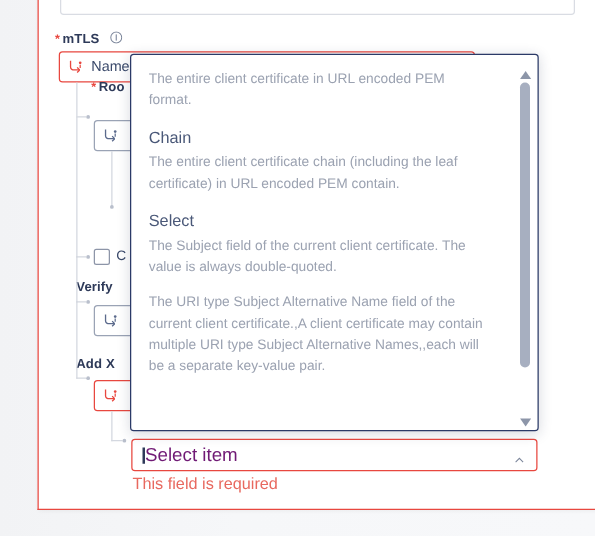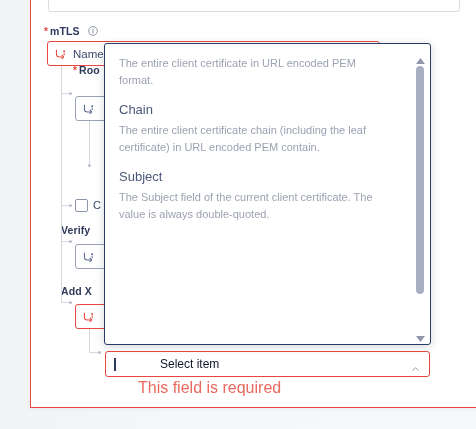--- a/index.html
+++ b/index.html
@@ -139,49 +139,47 @@
   }
   .select-caret-wrap {
     position: absolute;
     left: 105px;
     top: 351px;
     width: 325px;
     height: 26px;
     pointer-events: none;
   }
   .select-text {
-    font-size: 12px;
-    color: #0f172a;
+    font-size: 15px;
+    color: #701a75;
     flex: 1;
     white-space: nowrap;
-    padding-left: 44px;
   }
   .text-caret {
     position: absolute;
     left: 9px;
     top: 7px;
     width: 1.5px;
     height: 13px;
     background: #2e3a59;
   }
   .chev-up {
     position: absolute;
     right: 10px;
     top: 9px;
     width: 9px;
     height: 9px;
   }
   .err-msg {
     position: absolute;
     left: 106px;
     top: 379px;
-    font-size: 16px;
+    font-size: 13px;
     color: #e8695f;
     white-space: nowrap;
-    margin-left: 32px;
   }
 
   
   .dropdown {
     position: absolute;
     left: 104px;
     top: 43px;
     width: 327px;
     height: 302px;
     box-sizing: border-box;
@@ -359,25 +357,26 @@
       <div class="dd-item">
         <div class="dd-desc">The entire client certificate in URL encoded PEM format.</div>
       </div>
 
       <div class="dd-item">
         <div class="dd-title">Chain</div>
         <div class="dd-desc">The entire client certificate chain (including the leaf certificate) in URL encoded PEM contain.</div>
       </div>
 
       <div class="dd-item">
-        <div class="dd-title">Subject</div>
+        <div class="dd-title">Select</div>
         <div class="dd-desc">The Subject field of the current client certificate. The value is always double-quoted.</div>
       </div>
 
       <div class="dd-item">
+        <div class="dd-desc">The URI type Subject Alternative Name field of the current client certificate.,A client certificate may contain multiple URI type Subject Alternative Names,,each will be a separate key-value pair.</div>
       </div>
 
     </div>
 
     <div class="dd-scroll">
       <span class="sb-arrow up">
         <svg viewBox="0 0 12 9" width="11" height="8">
             <path d="M6 1 L11 8 L1 8 Z" fill="#8d96a9"></path>
           </svg>
       </span>

